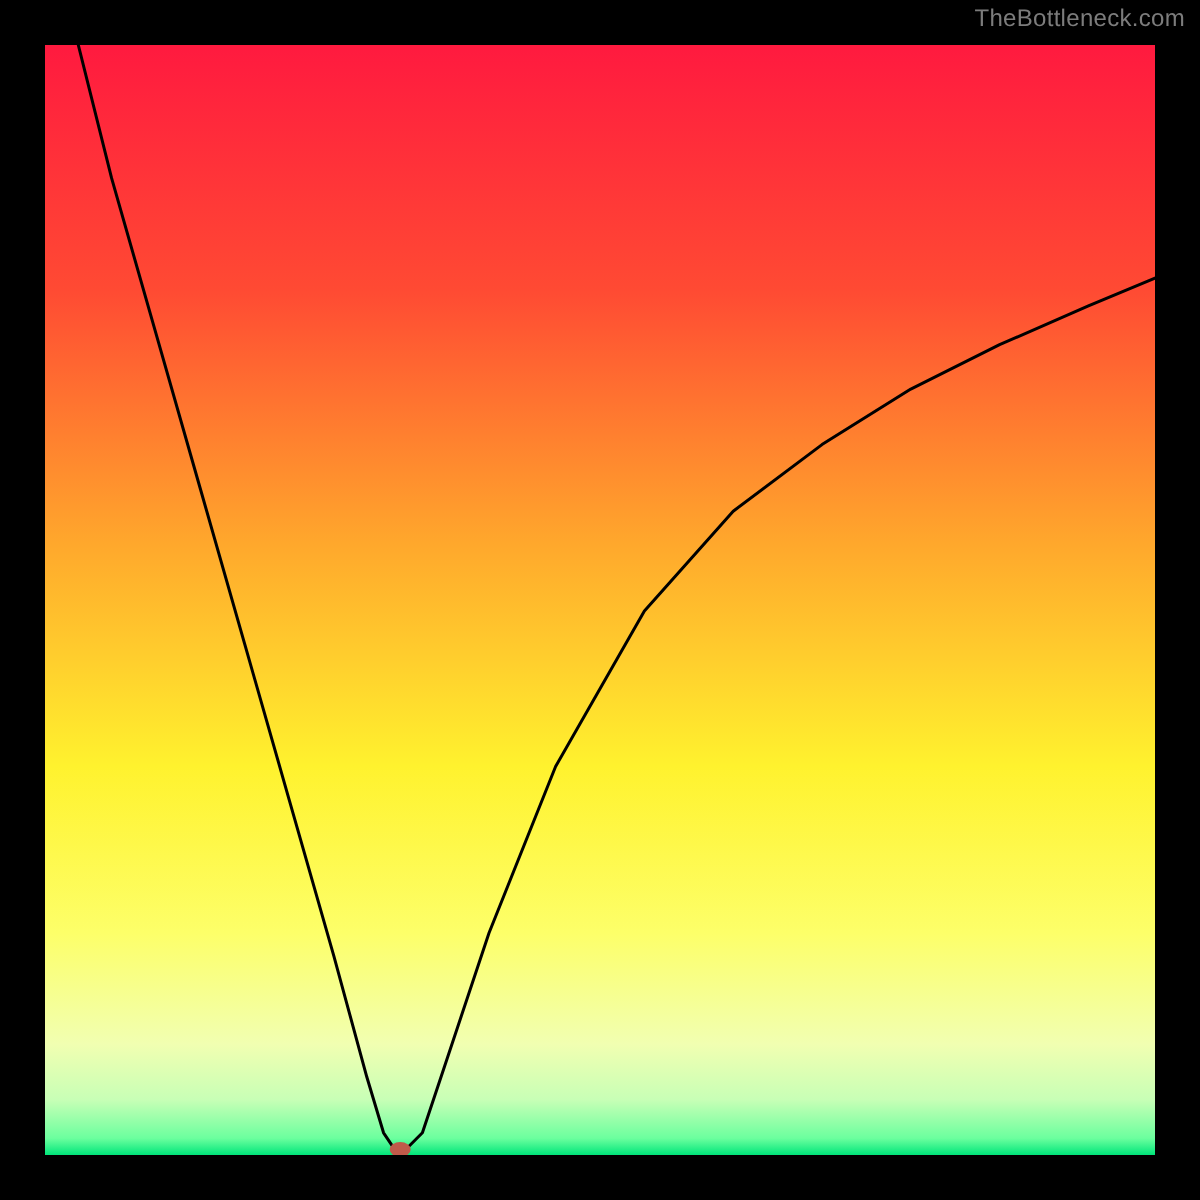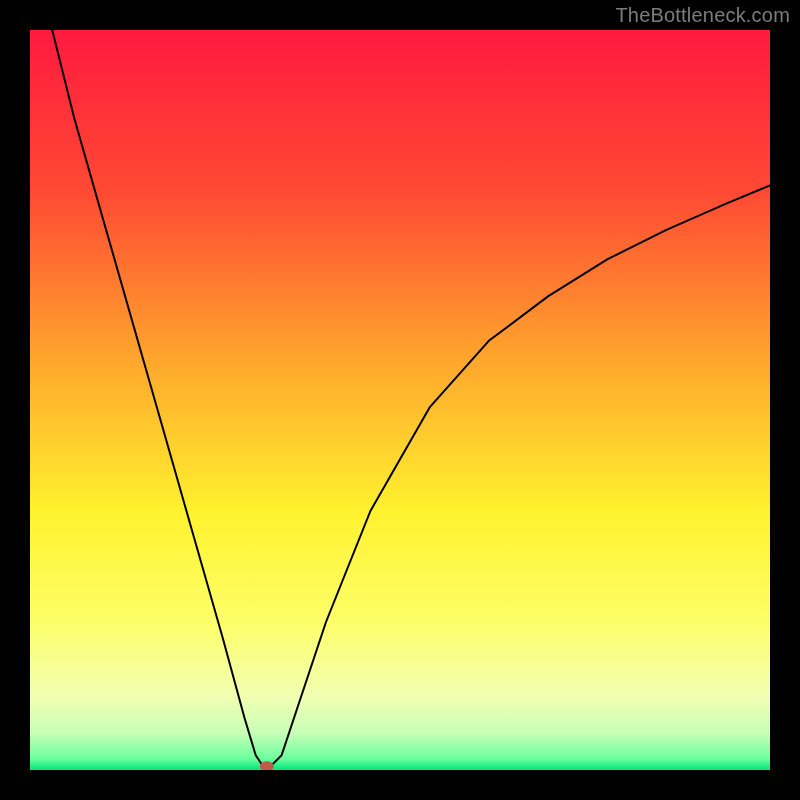--- a/index.html
+++ b/index.html
@@ -31,21 +31,21 @@
   }
   .curve {
     position: absolute;
     inset: 0;
   }
   .watermark {
     position: absolute;
     top: 4px;
     right: 10px;
     color: #7c7c7c;
-    font-size: 20px;
+    font-size: 16px;
     letter-spacing: 0.2px;
     user-select: none;
     margin-left: 39px;
   }
 </style>
 </head>
 <body>
 
 <div class="frame">
 

